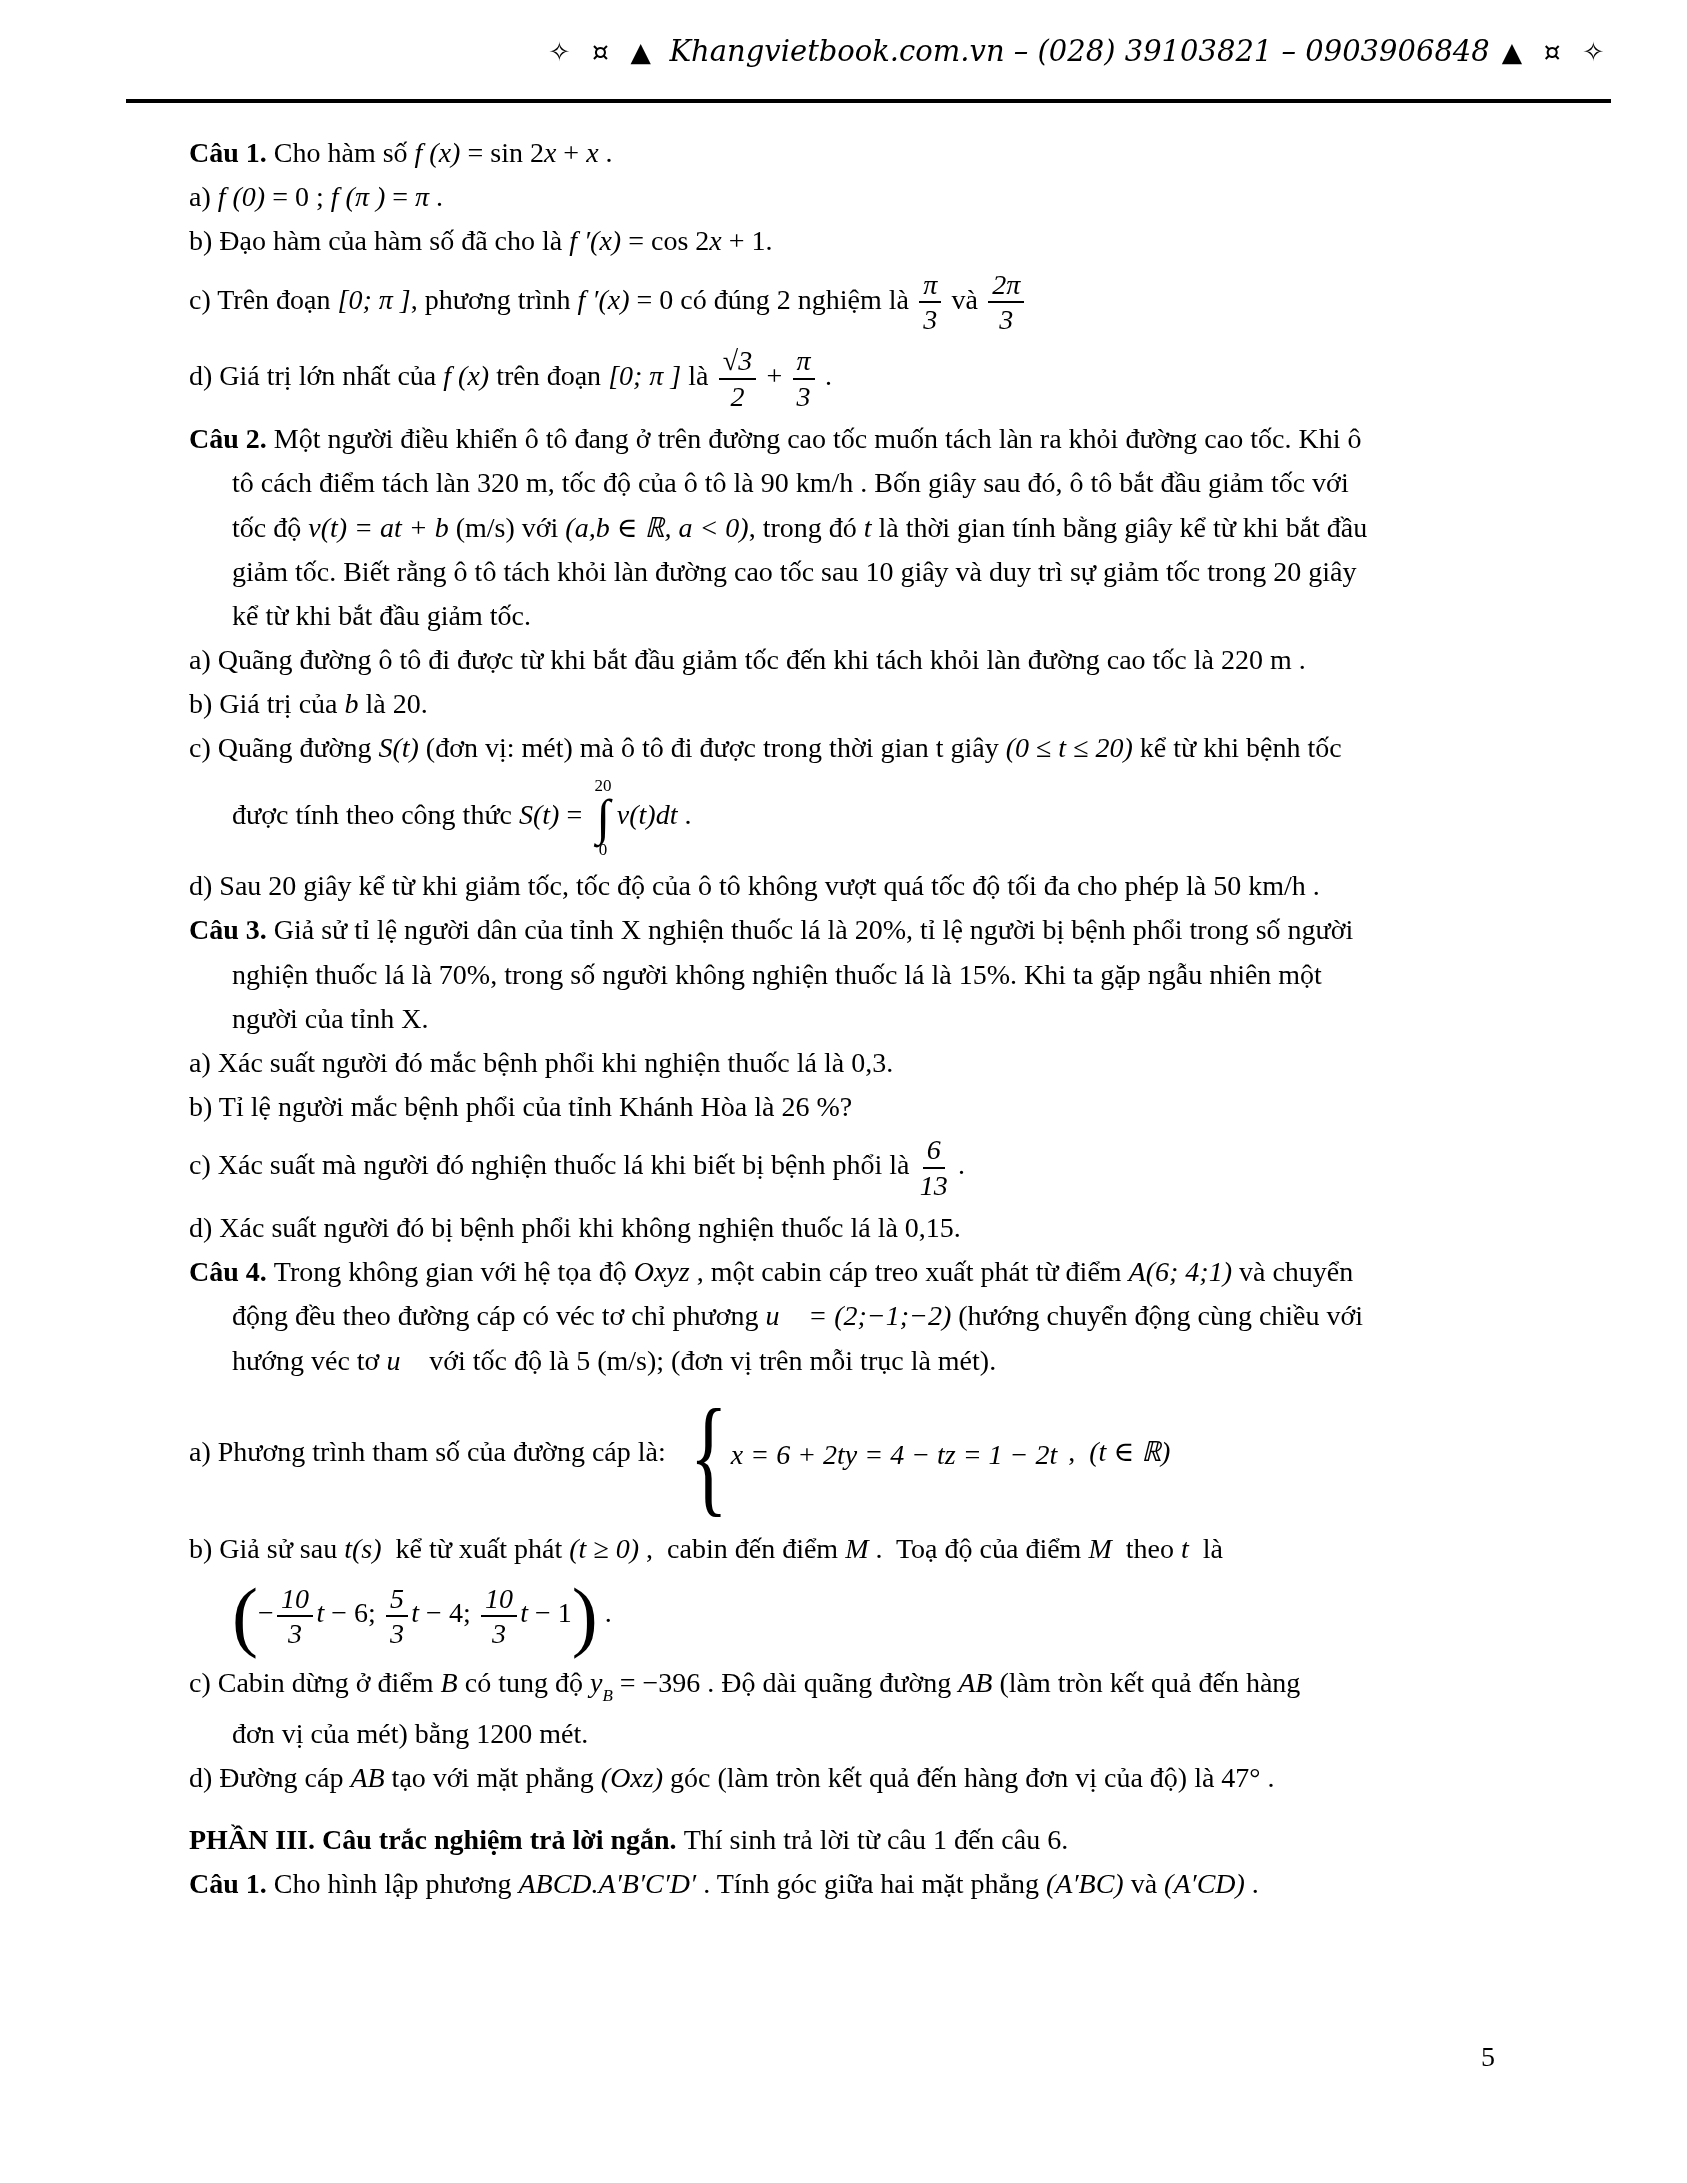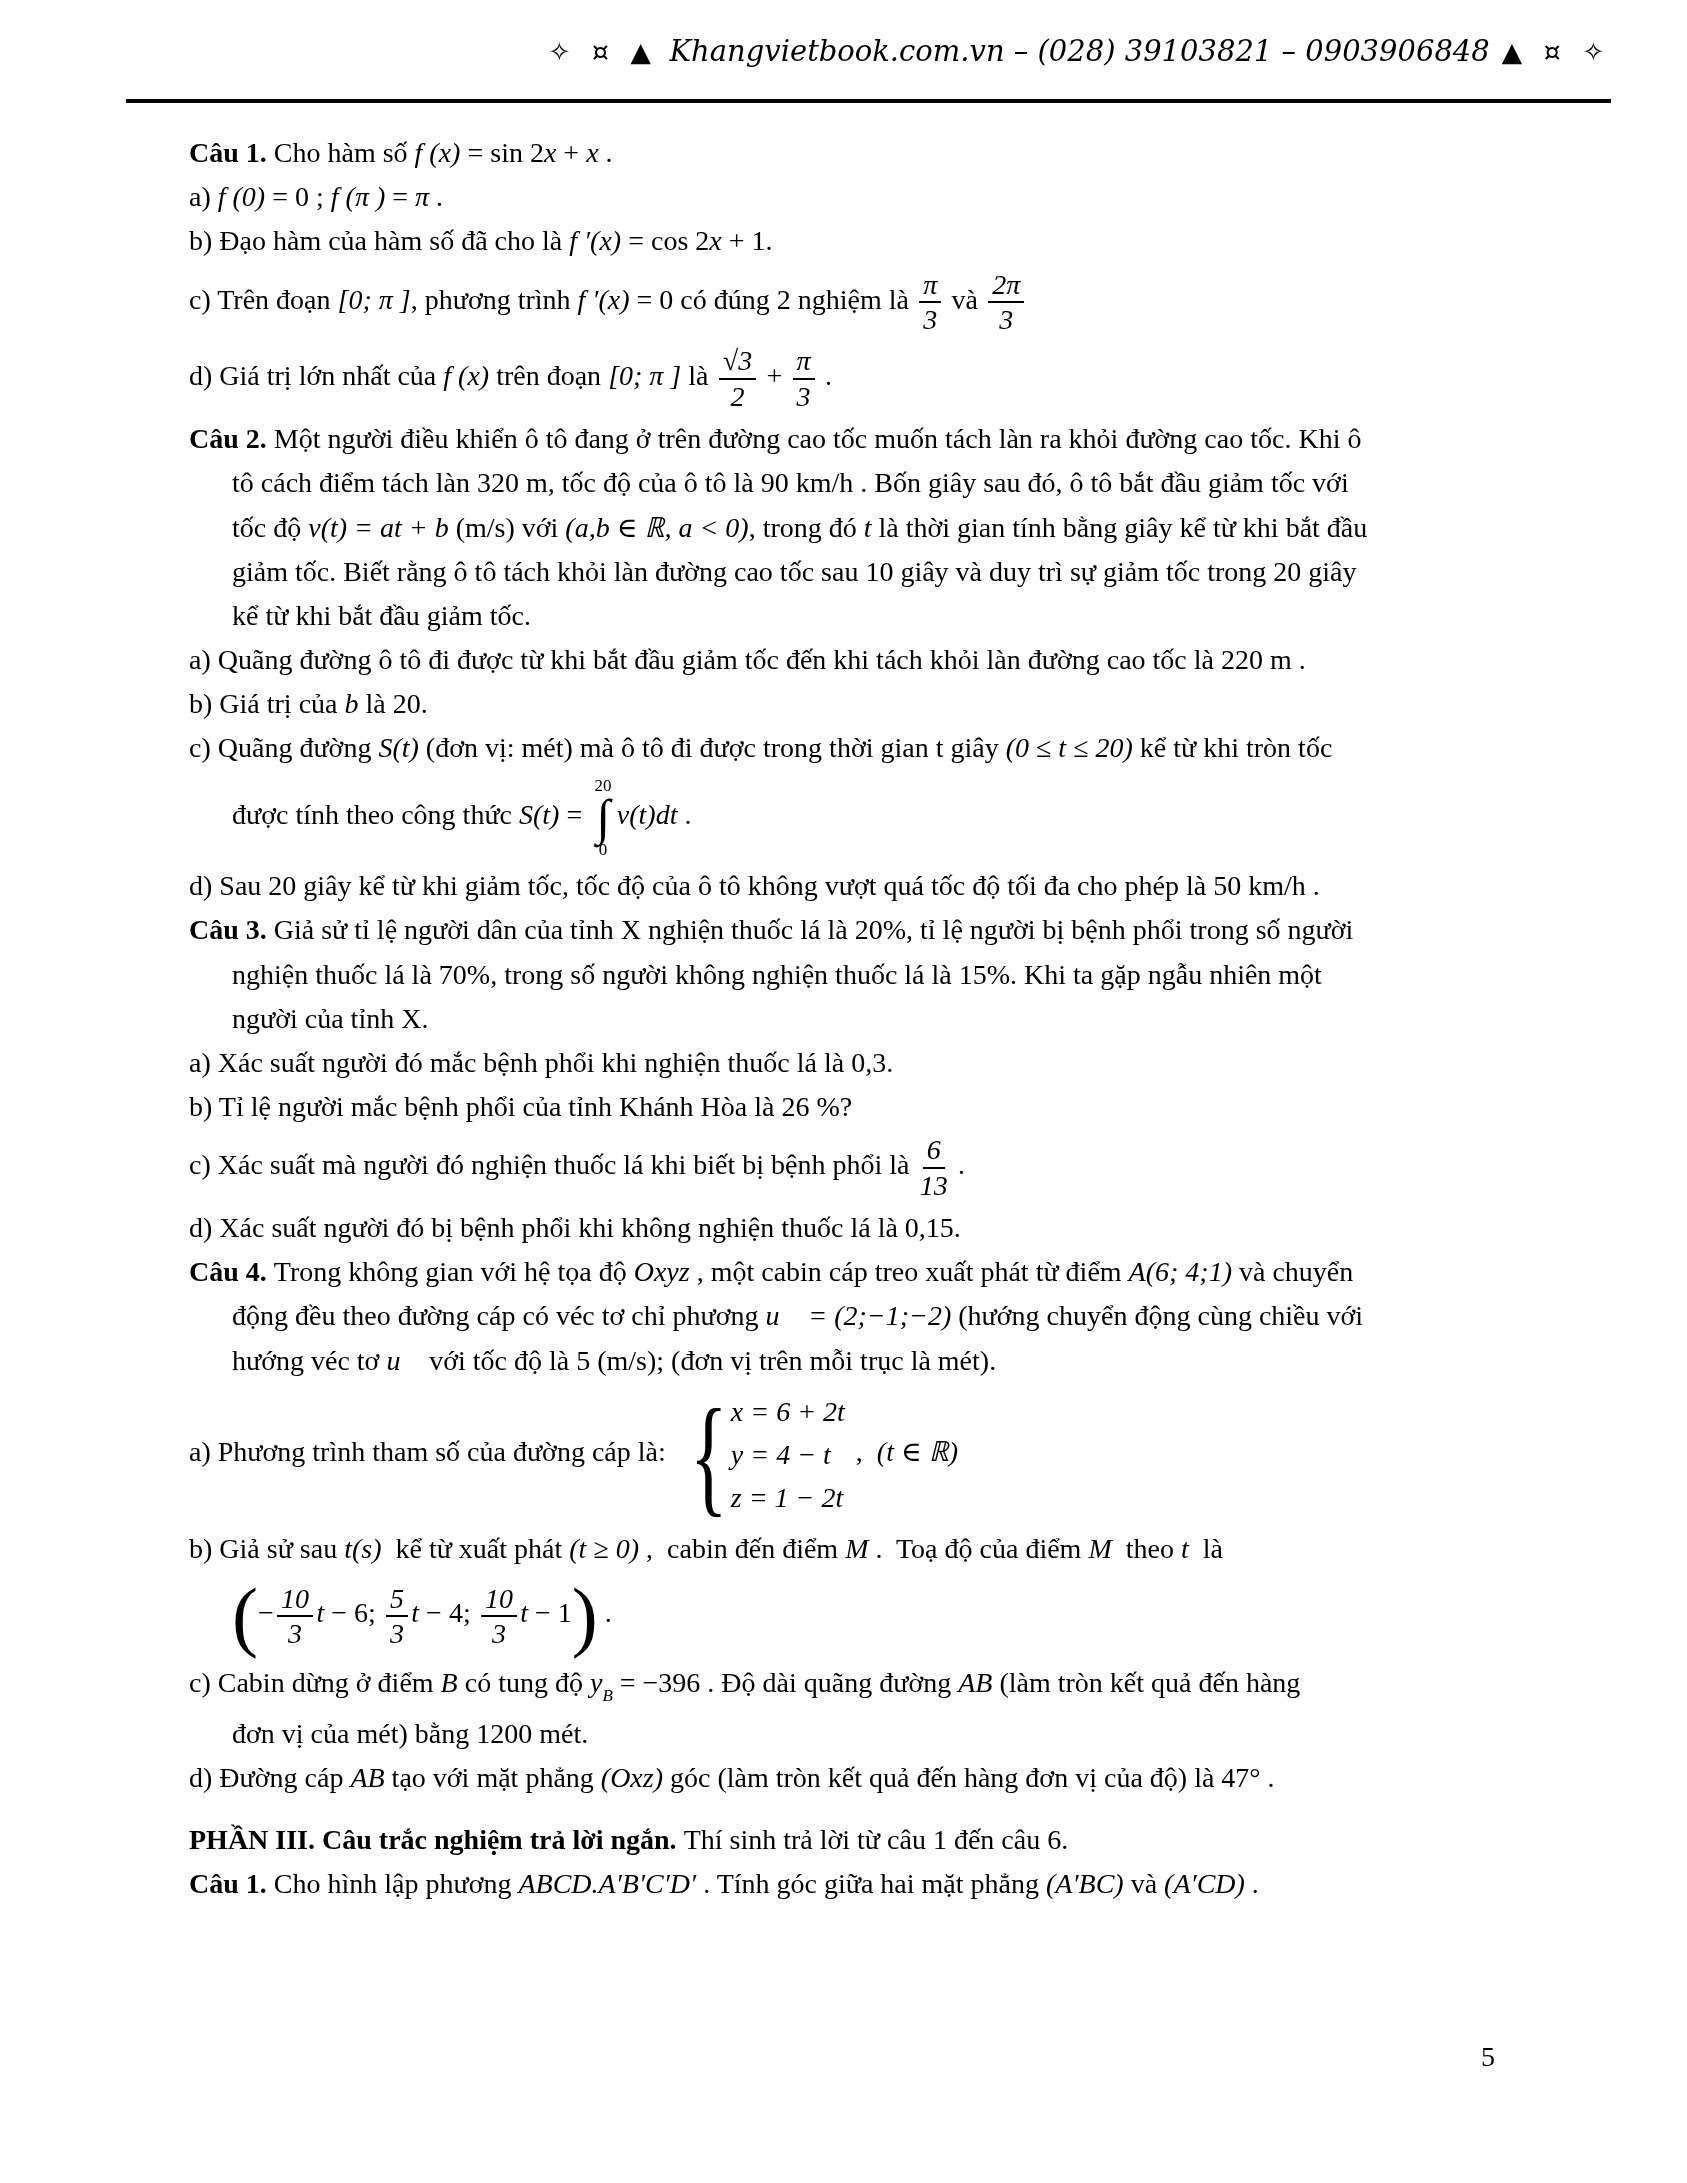--- a/index.html
+++ b/index.html
@@ -85,21 +85,21 @@
     margin: 0 4px;
   }
   .cases .brace {
     font-size: 132px;
     line-height: 1;
     font-weight: 300;
     transform: scaleX(0.6);
     transform-origin: center;
     margin-right: -9.3px;
   }
-  .cases .rows { display: inline-flex; flex-direction: column; }
+  .cases .rows { display: inline-flex; flex-direction: row; }
   .cases .rows .row { font-style: italic; line-height: 1.55; white-space: pre; }
   .bigp {
     font-size: 78px;
     line-height: 1;
     vertical-align: middle;
     font-weight: 300;
   }
   .sub {
     font-size: 17px;
     font-style: italic;
@@ -141,21 +141,21 @@
           <span class="num">π</span>
           <span class="den">3</span>
         </span><span class="run-roman"> .</span></div>
       <div class="line"><span class="run-bold">Câu 2. </span><span class="run-roman">Một người điều khiển ô tô đang ở trên đường cao tốc muốn tách làn ra khỏi đường cao tốc. Khi ô</span></div>
       <div class="line ind1"><span class="run-roman">tô cách điểm tách làn 320 m, tốc độ của ô tô là 90 km/h . Bốn giây sau đó, ô tô bắt đầu giảm tốc với</span></div>
       <div class="line ind1"><span class="run-roman">tốc độ </span><span class="run-math">v(t) = at + b</span><span class="run-roman"> (m/s) với </span><span class="run-math">(a,b ∈ ℝ, a &lt; 0)</span><span class="run-roman">, trong đó </span><span class="run-math">t</span><span class="run-roman"> là thời gian tính bằng giây kể từ khi bắt đầu</span></div>
       <div class="line ind1"><span class="run-roman">giảm tốc. Biết rằng ô tô tách khỏi làn đường cao tốc sau 10 giây và duy trì sự giảm tốc trong 20 giây</span></div>
       <div class="line ind1"><span class="run-roman">kể từ khi bắt đầu giảm tốc.</span></div>
       <div class="line"><span class="run-roman">a) Quãng đường ô tô đi được từ khi bắt đầu giảm tốc đến khi tách khỏi làn đường cao tốc là 220 m .</span></div>
       <div class="line"><span class="run-roman">b) Giá trị của </span><span class="run-math">b</span><span class="run-roman"> là 20.</span></div>
-      <div class="line"><span class="run-roman">c) Quãng đường </span><span class="run-math">S(t)</span><span class="run-roman"> (đơn vị: mét) mà ô tô đi được trong thời gian t giây </span><span class="run-math">(0 ≤ t ≤ 20)</span><span class="run-roman"> kể từ khi tròn tốc</span></div>
+      <div class="line"><span class="run-roman">c) Quãng đường </span><span class="run-math">S(t)</span><span class="run-roman"> (đơn vị: mét) mà ô tô đi được trong thời gian t giây </span><span class="run-math">(0 ≤ t ≤ 20)</span><span class="run-roman"> kể từ khi bệnh tốc</span></div>
       <div class="line ind1"><span class="run-roman">được tính theo công thức </span><span class="run-math">S(t)</span><span class="run-roman"> = </span><span class="intgrp">
           <span class="lim">20</span>
           <span class="isym">∫</span>
           <span class="lim">0</span>
         </span><span class="run-math">v(t)dt</span><span class="run-roman"> .</span></div>
       <div class="line"><span class="run-roman">d) Sau 20 giây kể từ khi giảm tốc, tốc độ của ô tô không vượt quá tốc độ tối đa cho phép là 50 km/h .</span></div>
       <div class="line"><span class="run-bold">Câu 3. </span><span class="run-roman">Giả sử tỉ lệ người dân của tỉnh X nghiện thuốc lá là 20%, tỉ lệ người bị bệnh phổi trong số người</span></div>
       <div class="line ind1"><span class="run-roman">nghiện thuốc lá là 70%, trong số người không nghiện thuốc lá là 15%. Khi ta gặp ngẫu nhiên một</span></div>
       <div class="line ind1"><span class="run-roman">người của tỉnh X.</span></div>
       <div class="line"><span class="run-roman">a) Xác suất người đó mắc bệnh phổi khi nghiện thuốc lá là 0,3.</span></div>

